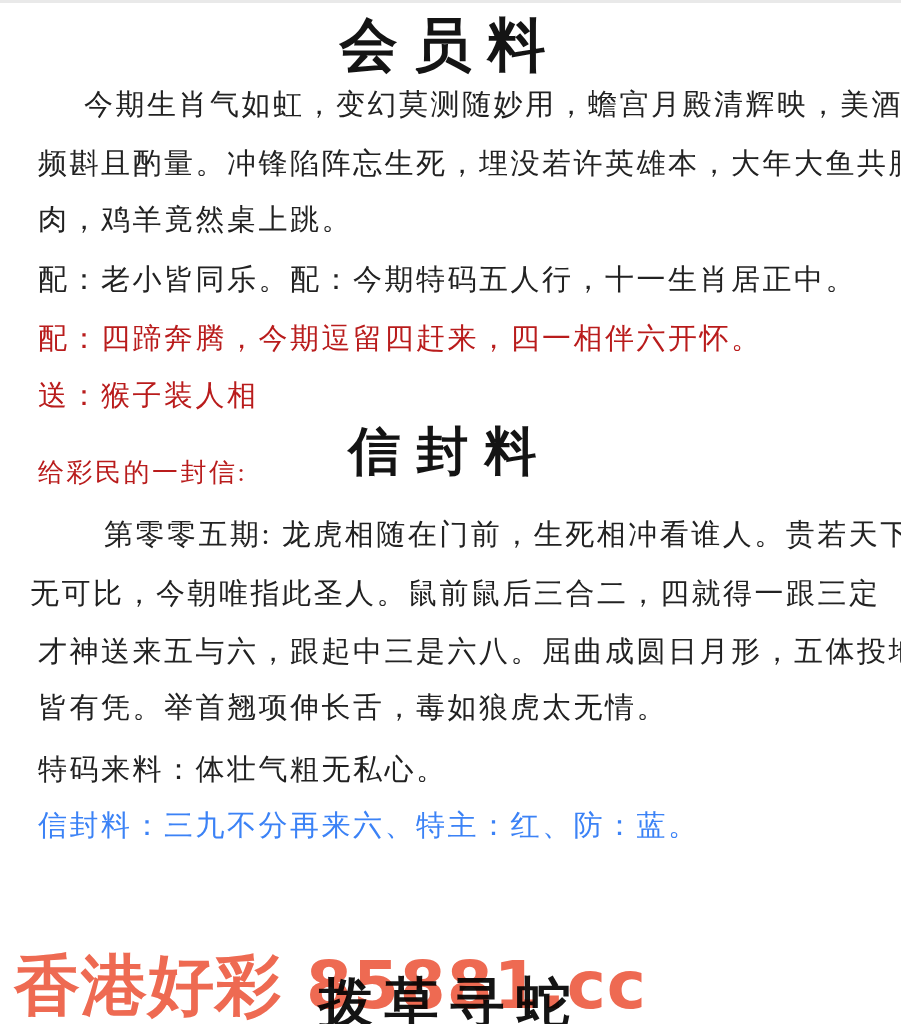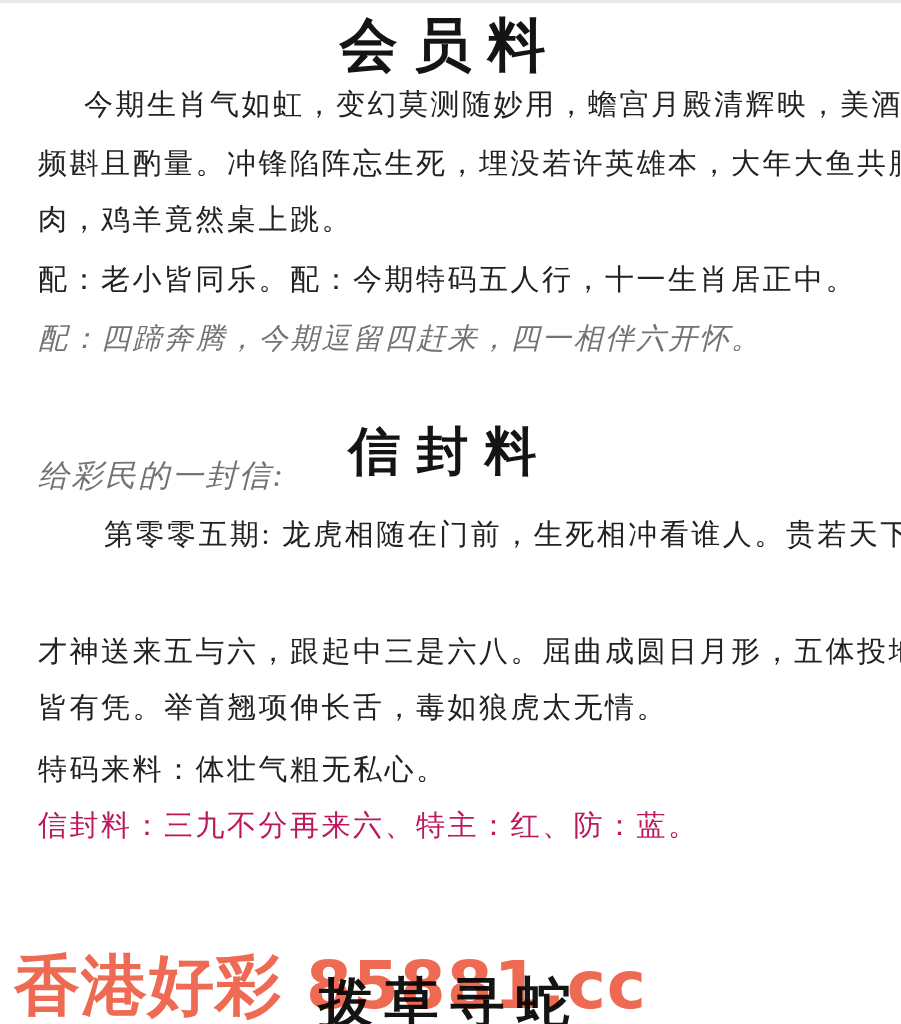--- a/index.html
+++ b/index.html
@@ -25,24 +25,24 @@
   .t2 { top: 414px; font-size: 52px; text-align: center; }
   .t3 { top: 964px; font-size: 54px; letter-spacing: 12px; z-index: 3; mix-blend-mode: multiply; }
   .bl {
     left: 38px;
     font-size: 29px;
     letter-spacing: 2.5px;
     color: #222222;
   }
   .indent1 { left: 84px; }
   .indent2 { left: 104px; }
-  .faded1 { color: #737373; font-style: italic; }
-  .faded2 { color: #be185d; }
+  .faded1 { color: #b91c1c; }
+  .faded2 { color: #3b82f6; }
   .faded3 { color: #6d6d6d; }
-  .small { font-size: 31px; }
+  .small { font-size: 26px; }
   .watermark {
     left: 14px;
     top: 938px;
     z-index: 2;
     font-family: "DejaVu Sans", "Liberation Sans", sans-serif;
     font-weight: bold;
     font-size: 66px;
     letter-spacing: 1px;
     mix-blend-mode: multiply;
   }
@@ -53,26 +53,28 @@
 <div class="page">
 
   <div class="abs h-title t1">会员料</div>
 
   <div class="abs bl indent1" style="top:82px">今期生肖气如虹，变幻莫测随妙用，蟾宫月殿清辉映，美酒</div>
   <div class="abs bl" style="top:141px">频斟且酌量。冲锋陷阵忘生死，埋没若许英雄本，大年大鱼共肥</div>
   <div class="abs bl" style="top:197px">肉，鸡羊竟然桌上跳。</div>
 
   <div class="abs bl" style="top:257px">配：老小皆同乐。配：今期特码五人行，十一生肖居正中。</div>
   <div class="abs bl faded1" style="top:316px">配：四蹄奔腾，今期逗留四赶来，四一相伴六开怀。</div>
+  <div class="abs bl faded1" style="top:373px">送：猴子装人相</div>
 
   <div class="abs h-title t2">信封料</div>
 
   <div class="abs bl small faded1" style="top:452px">给彩民的一封信:</div>
 
   <div class="abs bl indent2" style="top:512px">第零零五期: 龙虎相随在门前，生死相冲看谁人。贵若天下</div>
+  <div class="abs bl" style="top:571px; left:30px">无可比，今朝唯指此圣人。鼠前鼠后三合二，四就得一跟三定</div>
   <div class="abs bl" style="top:629px">才神送来五与六，跟起中三是六八。屈曲成圆日月形，五体投地</div>
   <div class="abs bl" style="top:685px">皆有凭。举首翘项伸长舌，毒如狼虎太无情。</div>
 
   <div class="abs bl" style="top:747px">特码来料：体壮气粗无私心。</div>
   <div class="abs bl faded2" style="top:803px">信封料：三九不分再来六、特主：红、防：蓝。</div>
 
   <div class="abs watermark" style="color: rgb(238, 106, 82);">香港好彩 85881.cc</div>
 
   <div class="abs h-title t3">拨草寻蛇</div>
 

